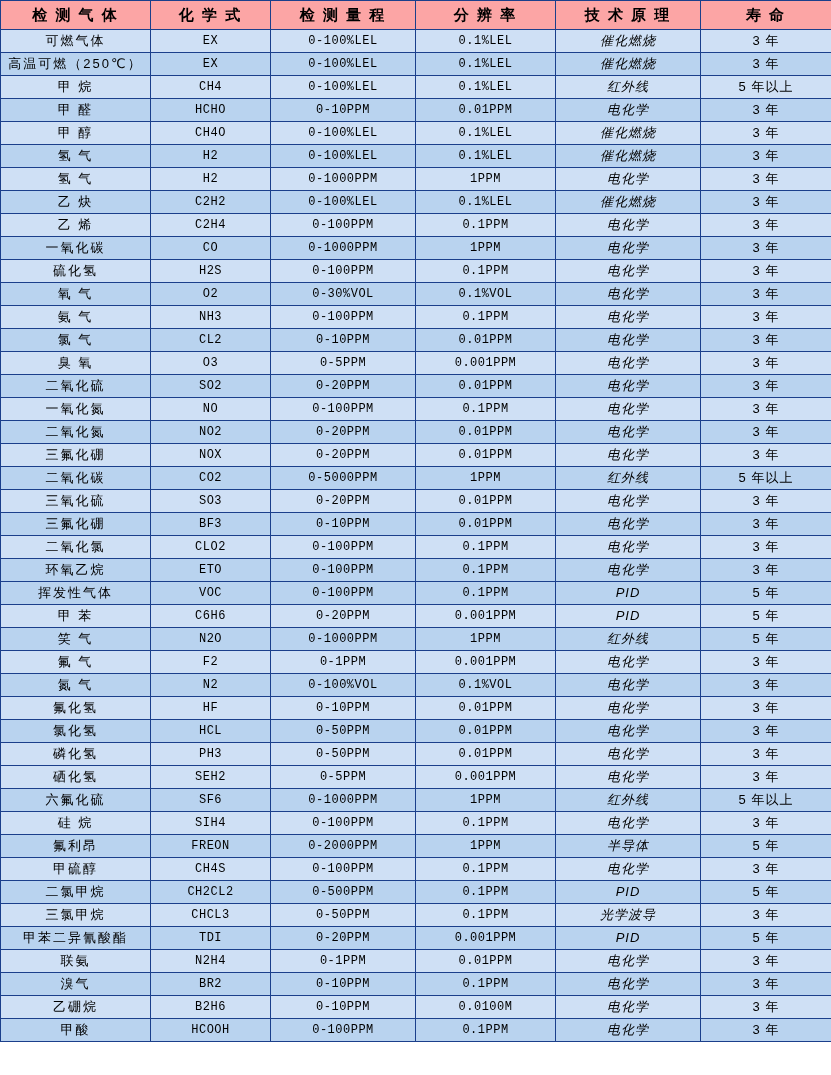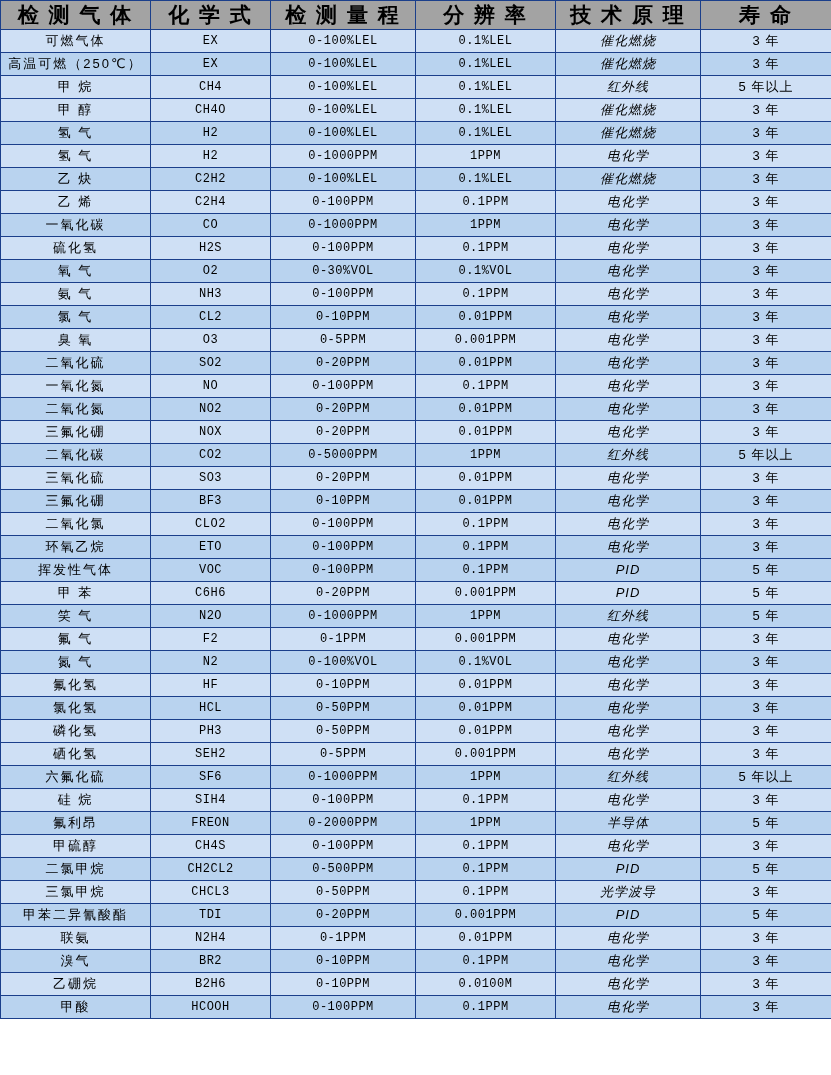--- a/index.html
+++ b/index.html
@@ -30,23 +30,23 @@
     vertical-align: middle;
     color: #000000;
     padding: 0;
     height: 22px;
     line-height: 22px;
     font-size: 13px;
     white-space: nowrap;
     overflow: hidden;
   }
   #gas-table thead th {
-    background: #a3a3a3;
+    background: #fca5a5;
     font-weight: bold;
-    font-size: 21px;
+    font-size: 15px;
     height: 28px;
     line-height: 28px;
     letter-spacing: 2px;
   }
   #gas-table tbody tr.odd td {
     background: #cfe0f5;
   }
   #gas-table tbody tr.even td {
     background: #b9d3ef;
   }
@@ -108,20 +108,28 @@
         <td class="clife">3 年</td>
       </tr>
       <tr class="odd">
         <td class="cname">甲 烷</td>
         <td class="cformula">CH4</td>
         <td class="crange">0-100%LEL</td>
         <td class="cres">0.1%LEL</td>
         <td class="cprin">红外线</td>
         <td class="clife">5 年以上</td>
       </tr>
+      <tr class="even">
+        <td class="cname">甲 醛</td>
+        <td class="cformula">HCHO</td>
+        <td class="crange">0-10PPM</td>
+        <td class="cres">0.01PPM</td>
+        <td class="cprin">电化学</td>
+        <td class="clife">3 年</td>
+      </tr>
       <tr class="odd">
         <td class="cname">甲 醇</td>
         <td class="cformula">CH4O</td>
         <td class="crange">0-100%LEL</td>
         <td class="cres">0.1%LEL</td>
         <td class="cprin">催化燃烧</td>
         <td class="clife">3 年</td>
       </tr>
       <tr class="even">
         <td class="cname">氢 气</td>

